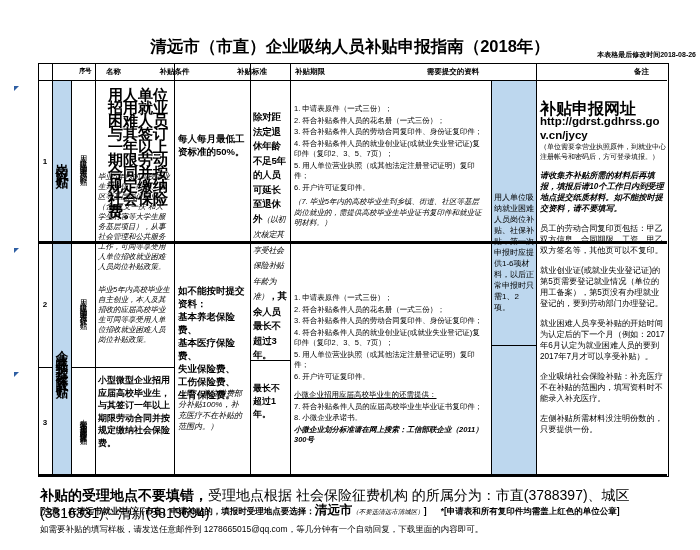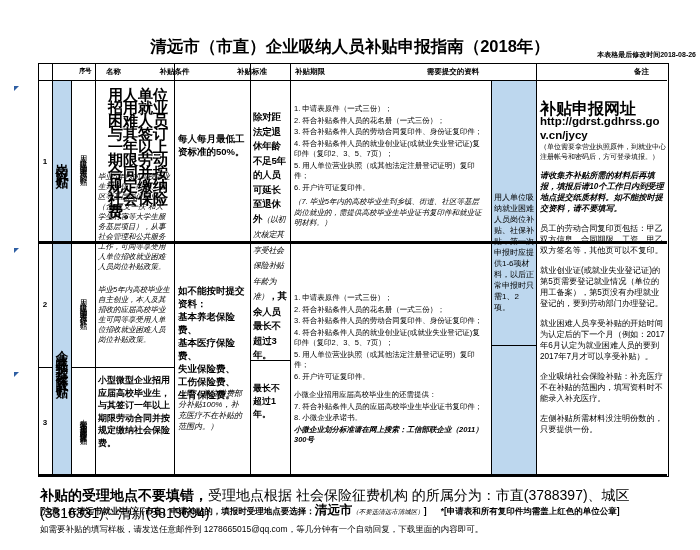--- a/index.html
+++ b/index.html
@@ -111,21 +111,21 @@
     <div class="it" style="margin-top:4px;">（7. 毕业5年内的高校毕业生到乡镇、街道、社区等基层岗位就业的，需提供高校毕业生毕业证书复印件和就业证明材料。）</div>
   </div>
 
   <div class="txt mat" style="left:294px;top:293px;width:192px;font-size:7.5px;line-height:10.5px;">
     <div>1. 申请表原件（一式三份）；</div>
     <div>2. 符合补贴条件人员的花名册（一式三份）；</div>
     <div>3. 符合补贴条件人员的劳动合同复印件、身份证复印件；</div>
     <div>4. 符合补贴条件人员的就业创业证(或就业失业登记证)复印件（复印2、3、5、7页）；</div>
     <div>5. 用人单位营业执照（或其他法定注册登记证明）复印件；</div>
     <div>6. 开户许可证复印件。</div>
-    <div style="margin-top:8px;">小微企业招用应届高校毕业生的还需提供：</div>
+    <div style="margin-top:8px;text-decoration:underline;">小微企业招用应届高校毕业生的还需提供：</div>
     <div>7. 符合补贴条件人员的应届高校毕业生毕业证书复印件；</div>
     <div>8. 小微企业承诺书。</div>
     <div class="it b">小微企业划分标准请在网上搜索：工信部联企业（2011）300号</div>
   </div>
 
   <div class="txt" style="left:494px;top:192px;width:40px;font-size:8px;line-height:11px;">用人单位吸纳就业困难人员岗位补贴、社保补贴，第一次申报时应提供1-6项材料，以后正常申报时只需1、2项。</div>
 
   <div class="txt" style="left:540px;top:103px;width:126px;font-size:8.2px;line-height:11px;">
     <div class="b" style="font-size:16px;">补贴申报网址</div>
     <div class="b" style="font-size:11.5px;word-break:break-all;line-height:14px;">http://gdrst.gdhrss.gov.cn/jycy</div>

